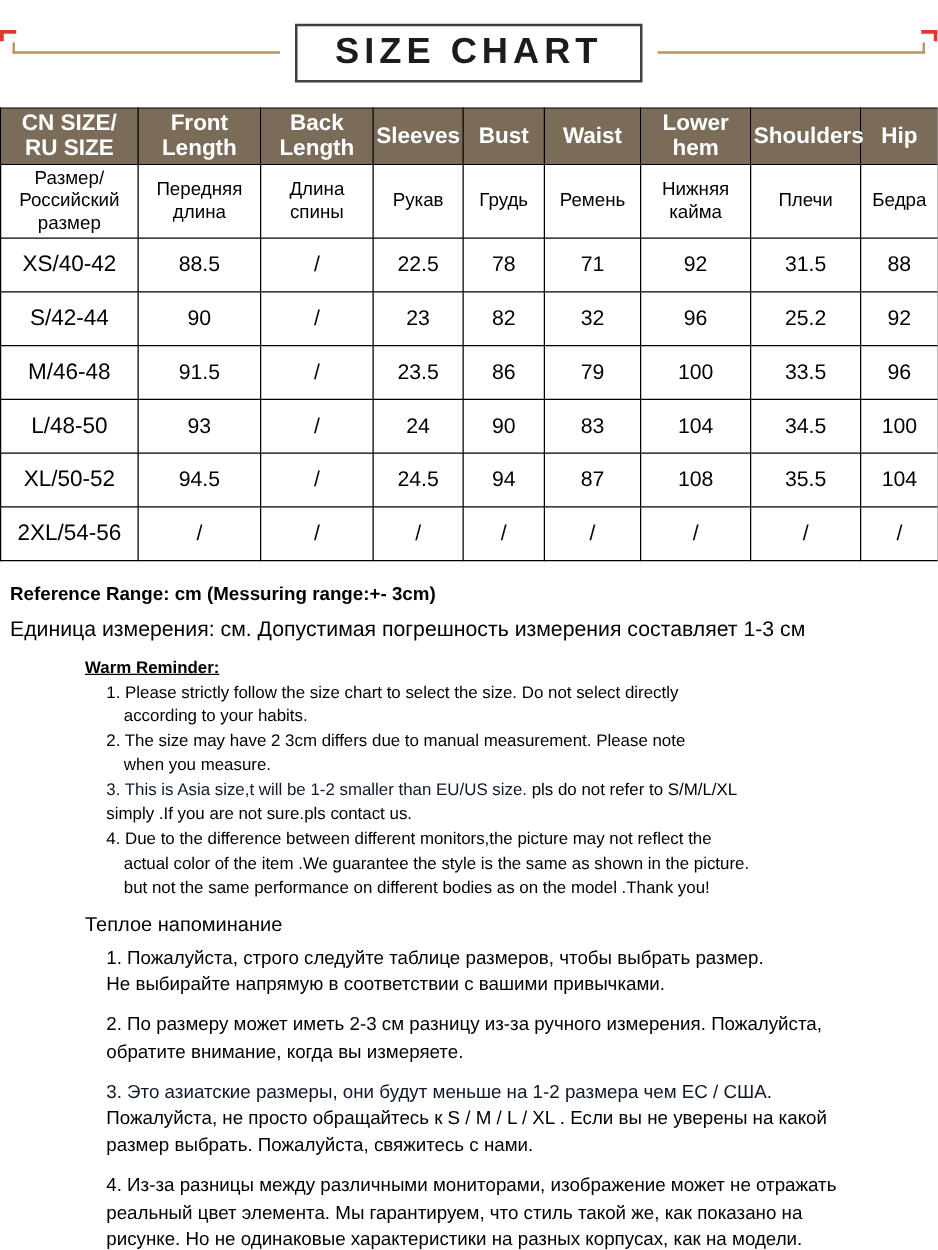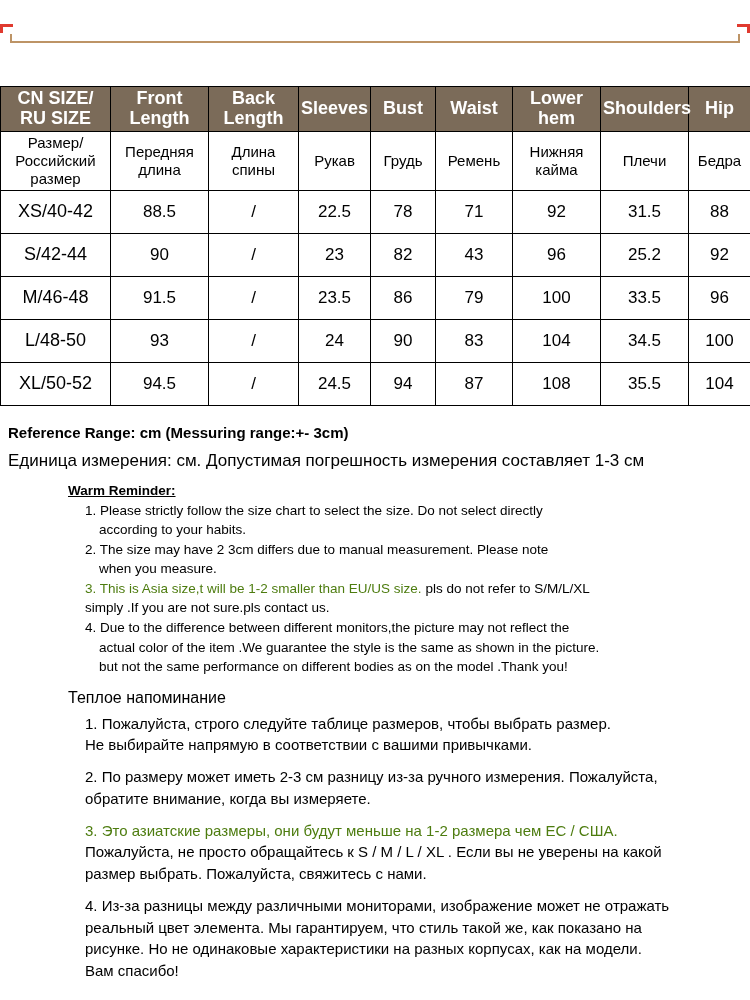--- a/index.html
+++ b/index.html
@@ -55,33 +55,34 @@
     white-space:pre-line;
     padding-left:14px; text-indent:-14px;
   }
   .en-item.no-hang { padding-left:0; text-indent:0; }
   .ru-title { margin:12px 0 6px 68px; font-size:16px; }
   .ru-item {
     margin:0 0 10px 85px; width:660px;
     font-size:15px; line-height:1.45;
     white-space:pre-line;
   }
-  .red { color:#4d7c0f; }
+  .red { color:#0f172a; }
   .block { display:block; }
 </style>
 </head>
 <body>
 
 <div class="corner tl"></div>
 <div class="corner tr"></div>
 
 <header class="title-row">
   <div class="deco left">
       <span class="tick"></span>
     </div>
+  <div class="title-box">SIZE CHART</div>
   <div class="deco right">
       <span class="tick"></span>
     </div>
 </header>
 
 <table>
   <colgroup>
     <col style="width:110px">
       <col style="width:98px">
       <col style="width:90px">
@@ -125,21 +126,21 @@
       <td>92</td>
       <td>31.5</td>
       <td>88</td>
     </tr>
     <tr class="data">
       <td class="size">S/42-44</td>
       <td>90</td>
       <td>/</td>
       <td>23</td>
       <td>82</td>
-      <td>43</td>
+      <td>32</td>
       <td>96</td>
       <td>25.2</td>
       <td>92</td>
     </tr>
     <tr class="data">
       <td class="size">M/46-48</td>
       <td>91.5</td>
       <td>/</td>
       <td>23.5</td>
       <td>86</td>
@@ -162,20 +163,31 @@
     <tr class="data">
       <td class="size">XL/50-52</td>
       <td>94.5</td>
       <td>/</td>
       <td>24.5</td>
       <td>94</td>
       <td>87</td>
       <td>108</td>
       <td>35.5</td>
       <td>104</td>
+    </tr>
+    <tr class="data">
+      <td class="size">2XL/54-56</td>
+      <td>/</td>
+      <td>/</td>
+      <td>/</td>
+      <td>/</td>
+      <td>/</td>
+      <td>/</td>
+      <td>/</td>
+      <td>/</td>
     </tr>
   </tbody>
 </table>
 
 <section>
   <div class="ref-en">Reference Range: cm (Messuring range:+- 3cm)</div>
   <div class="ref-ru">Единица измерения: см. Допустимая погрешность измерения составляет 1-3 см</div>
 
   <div class="warm">Warm Reminder:</div>
   <div class="en-item">1. Please strictly follow the size chart to select the size. Do not select directly

